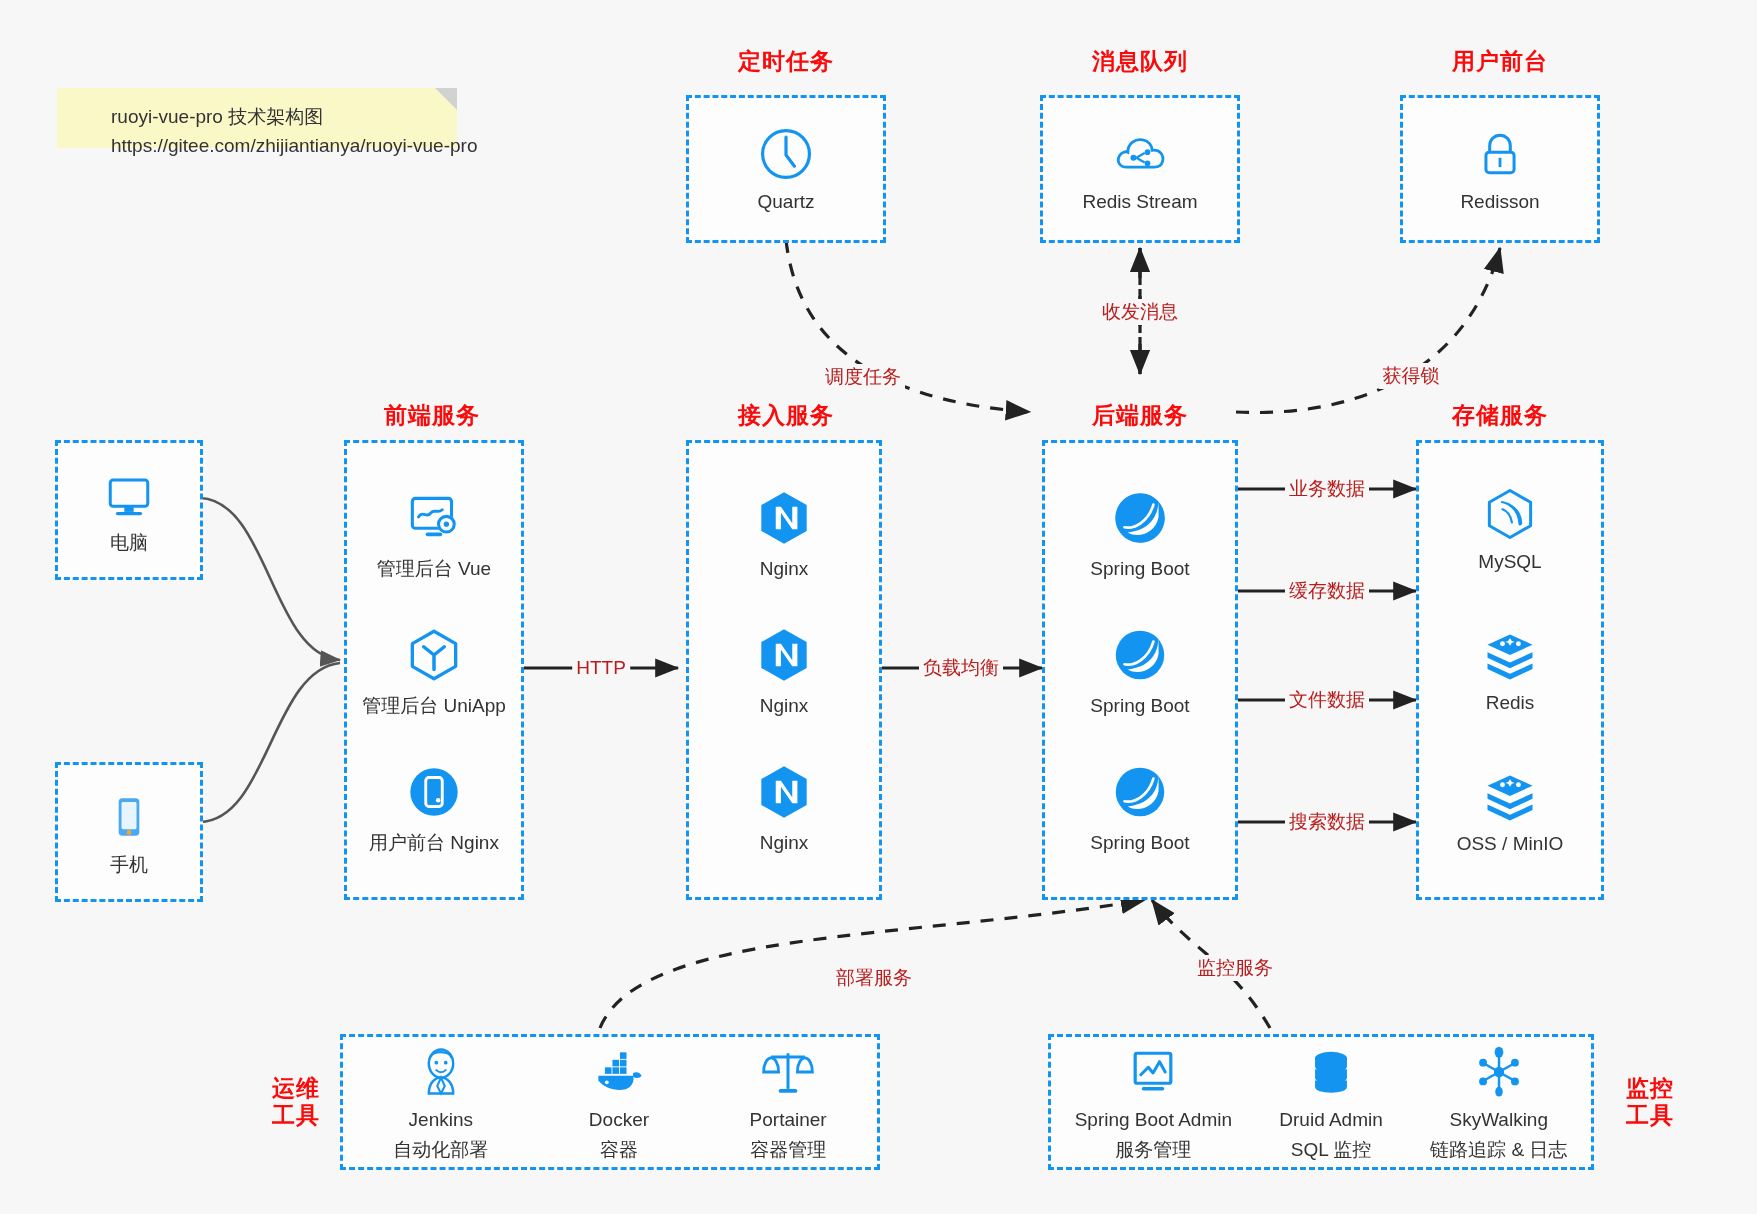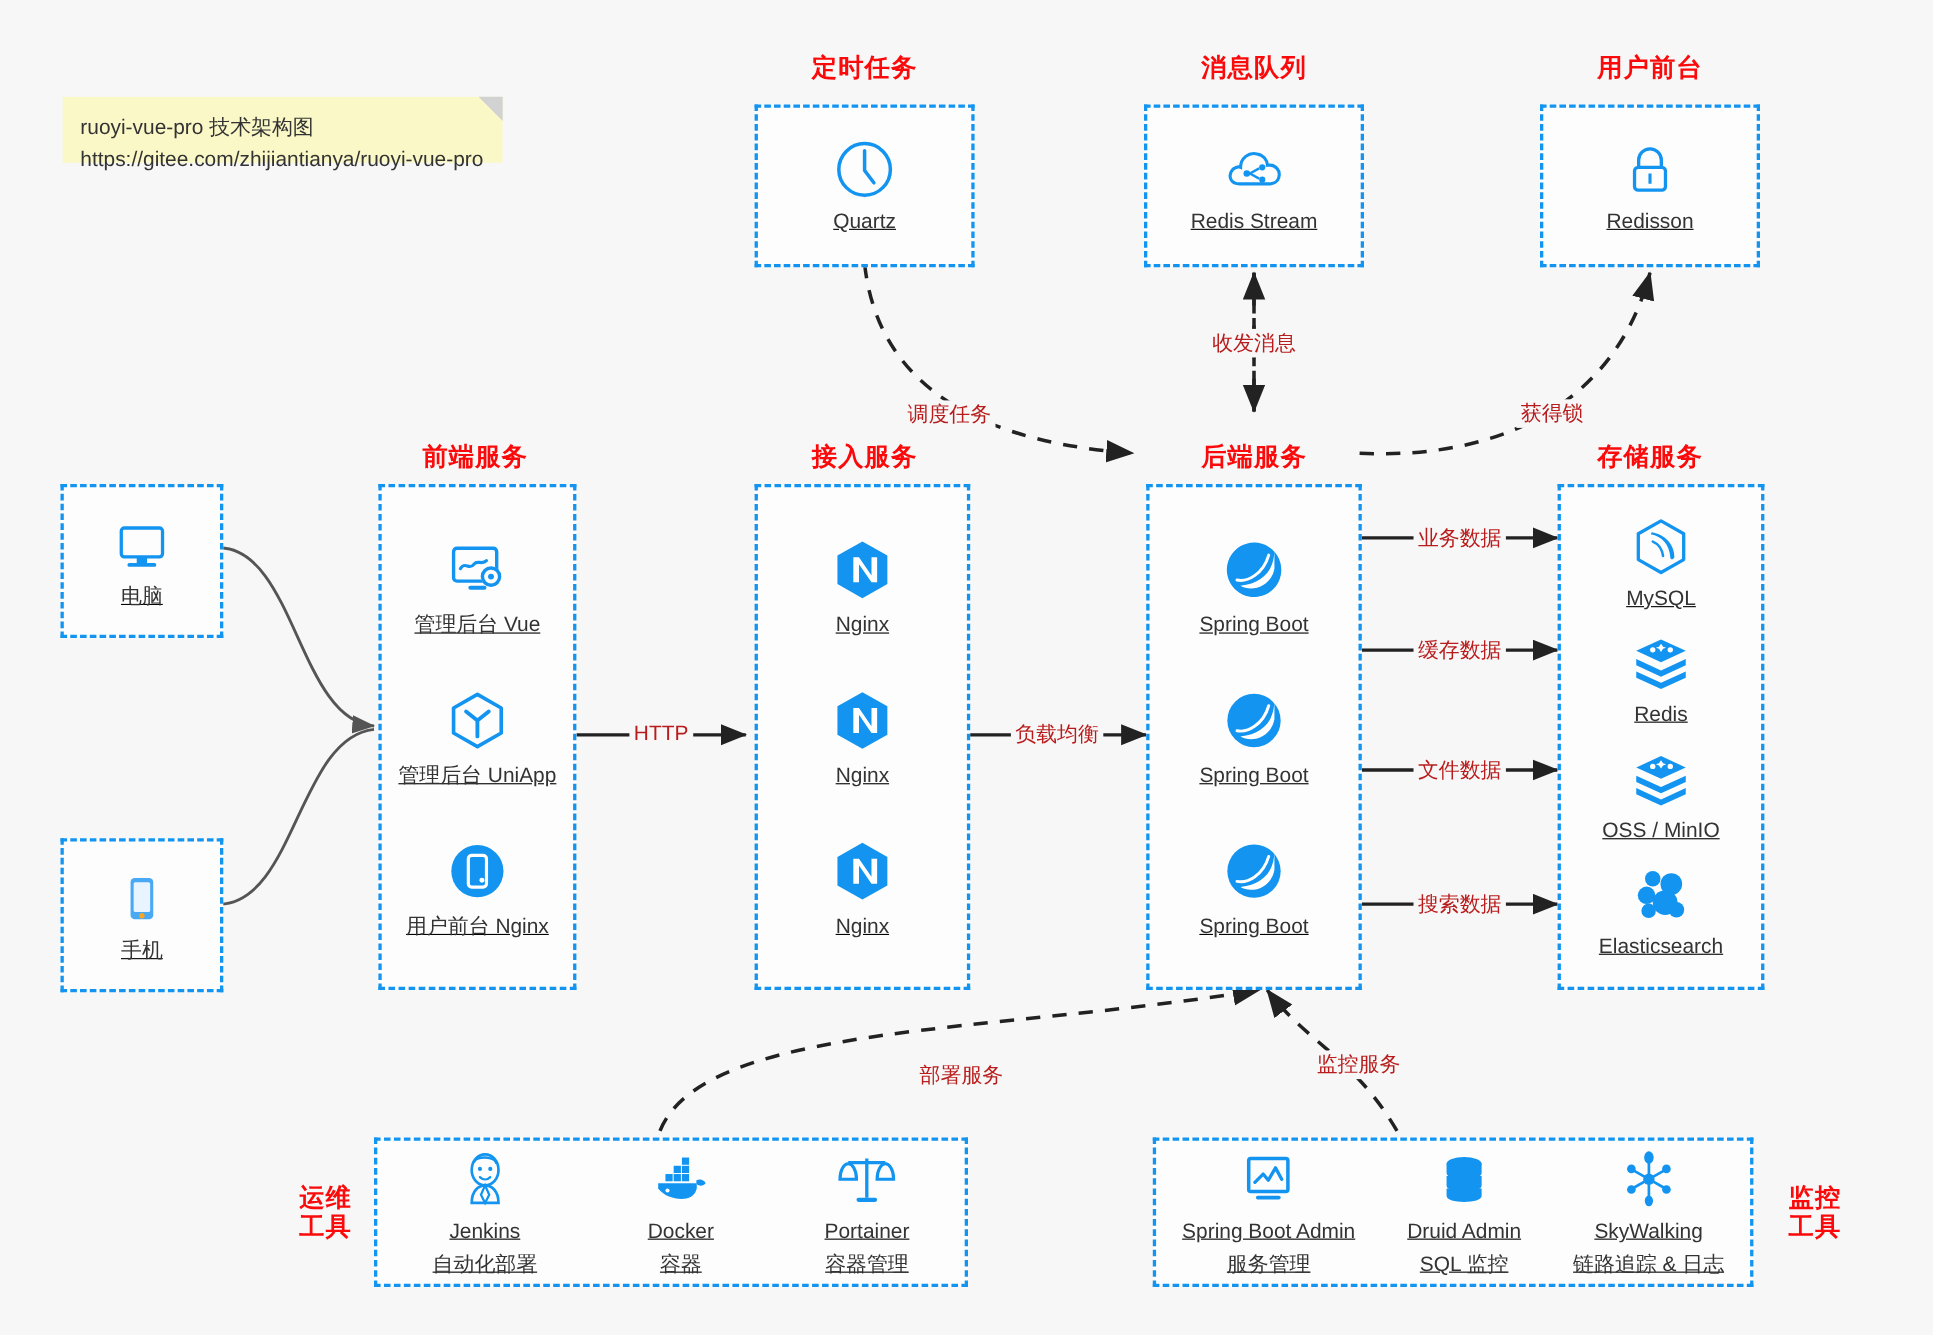--- a/index.html
+++ b/index.html
@@ -12,21 +12,21 @@
   #stage{position:absolute;left:0;top:0;width:1757px;height:1214px;}
   svg.edges{position:absolute;left:0;top:0;width:1757px;height:1214px;pointer-events:none;}
 
   
   .box{
     position:absolute;
     border:3px dashed #1294f0;
     background:#fdfdfd;
     box-sizing:border-box;
     display:flex;flex-direction:column;
-    align-items:center;justify-content:space-around;text-decoration:underline;
+    align-items:center;justify-content:space-around;
   }
   .box.row{flex-direction:row;align-items:center;justify-content:space-around;}
 
   
   .gtitle{
     position:absolute;
     color:#fa0a0a;
     font-weight:bold;
     font-size:23px;
     letter-spacing:1px;
@@ -53,21 +53,21 @@
     position:absolute;left:57px;top:88px;width:400px;height:60px;
     background:#fbf8c8;
     font-size:19px;color:#333;
     padding:14px 16px 0 16px;box-sizing:border-box;
     line-height:1.55;
   }
   .note .fold{
     position:absolute;right:0;top:0;width:0;height:0;
     border-left:22px solid transparent;border-top:22px solid #d2d2d2;
   }
-  .note-line{white-space:nowrap;}
+  .note-line{white-space:nowrap;margin-left:38px;}
 
   
   .elabel{
     position:absolute;
     font-size:19px;color:#b91c1c;
     background:#f7f7f7;
     padding:0 4px;
     white-space:nowrap;
     transform:translate(-50%,-50%);
   }
@@ -310,31 +310,20 @@
     <div class="node">
       <svg class="ico" viewBox="0 0 64 64">
         <path d="M32 10 L56 21 L32 32 L8 21 Z" fill="#1294f0"></path>
         <path d="M8 29 L32 40 L56 29 L56 35 L32 46 L8 35 Z" fill="#1294f0"></path>
         <path d="M8 41 L32 52 L56 41 L56 47 L32 58 L8 47 Z" fill="#1294f0"></path>
         <circle cx="24" cy="20" r="2.6" fill="#ffffff"></circle>
         <circle cx="41" cy="20" r="2.6" fill="#ffffff"></circle>
         <path d="M32 14 l2 3 l3 1 l-3 1 l-2 3 l-2 -3 l-3 -1 l3 -1 z" fill="#ffffff"></path>
       </svg>
       <div class="cap">OSS / MinIO</div>
-    </div>
-    <div class="node">
-      <svg class="ico" viewBox="0 0 64 64">
-        <circle cx="24" cy="17" r="7.5" fill="#1294f0"></circle>
-        <circle cx="42" cy="22" r="10.5" fill="#1294f0"></circle>
-        <circle cx="18" cy="33" r="8.5" fill="#1294f0"></circle>
-        <circle cx="36" cy="40" r="12" fill="#1294f0"></circle>
-        <circle cx="20" cy="48" r="7" fill="#1294f0"></circle>
-        <circle cx="47" cy="47" r="7.5" fill="#1294f0"></circle>
-      </svg>
-      <div class="cap">Elasticsearch</div>
     </div>
   </div>
 
   <div class="box row" style="left:1048px;top:1034px;width:546px;height:136px;">
     <div class="node">
       <svg class="ico" viewBox="0 0 64 64">
         <rect x="13" y="12" width="38" height="32" rx="2" fill="none" stroke="#1294f0" stroke-width="3.4"></rect>
         <path d="M19 35 L27 27 L32 33 L39 21 L45 32" fill="none" stroke="#1294f0" stroke-width="3.2" stroke-linecap="round" stroke-linejoin="round"></path>
         <rect x="20" y="48" width="24" height="3.6" rx="1.8" fill="#1294f0"></rect>
       </svg>

